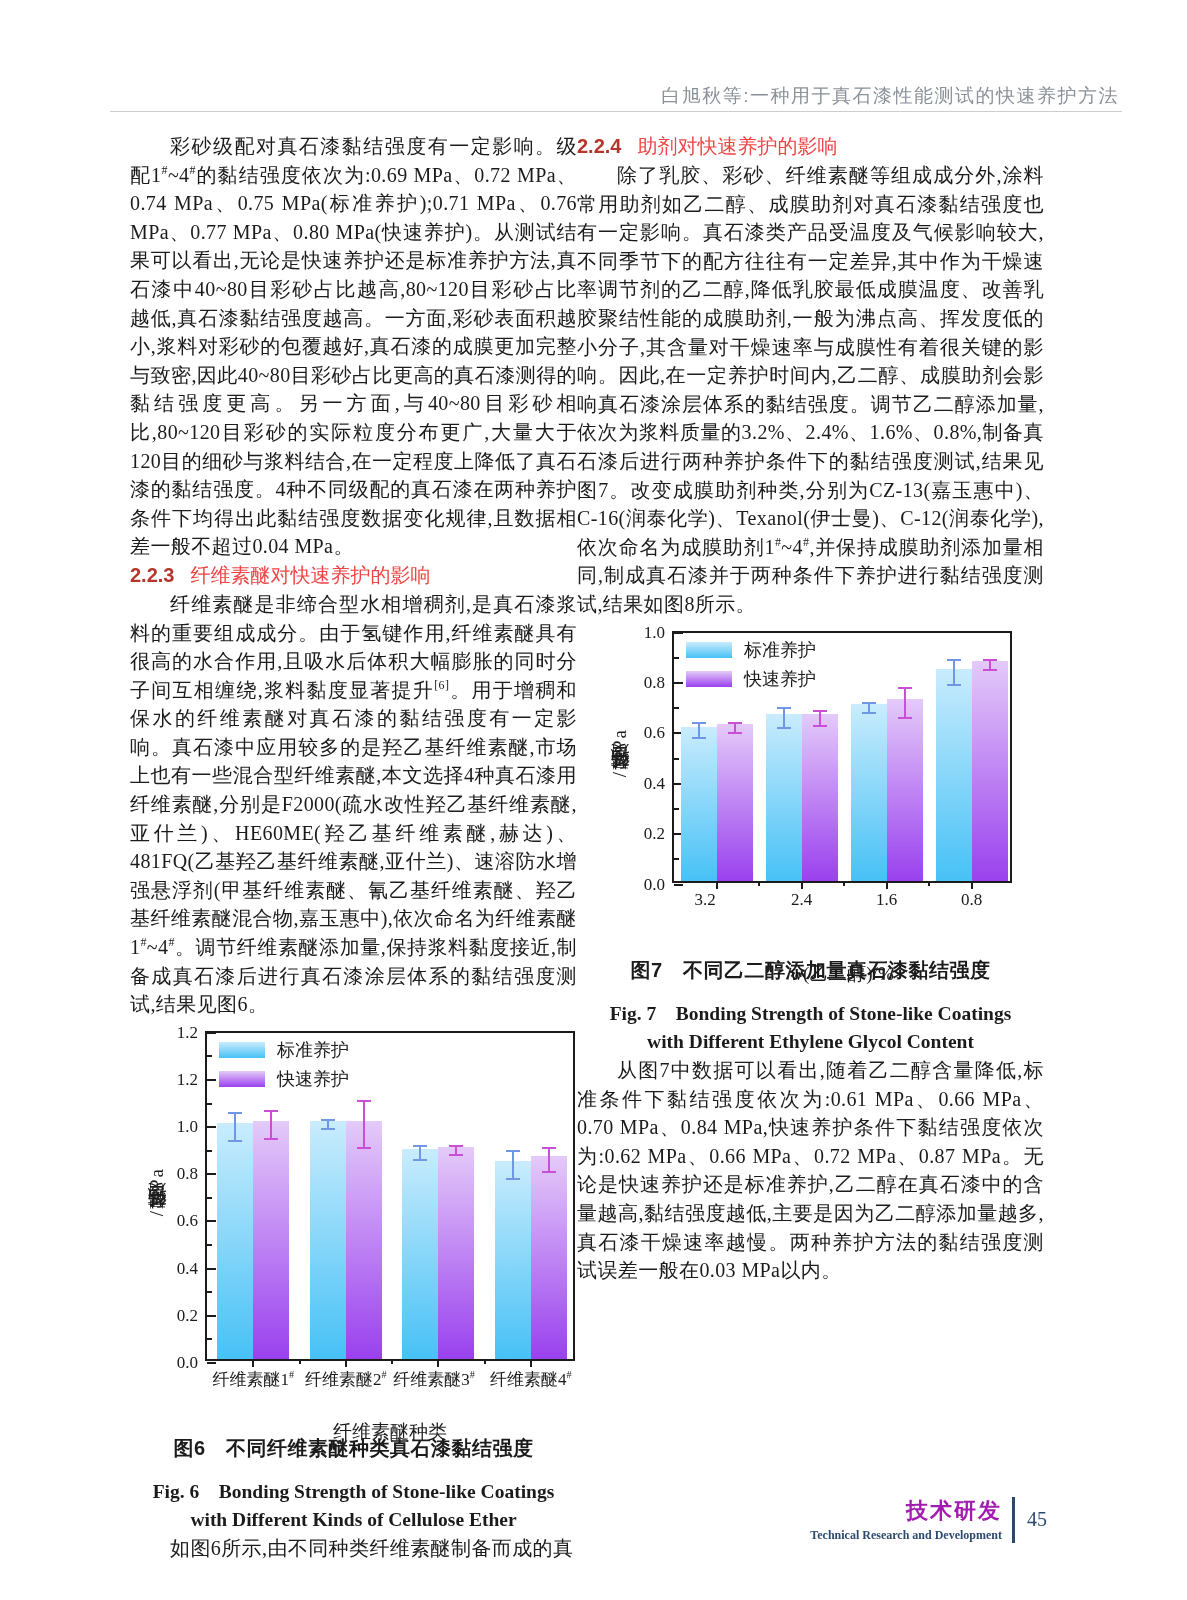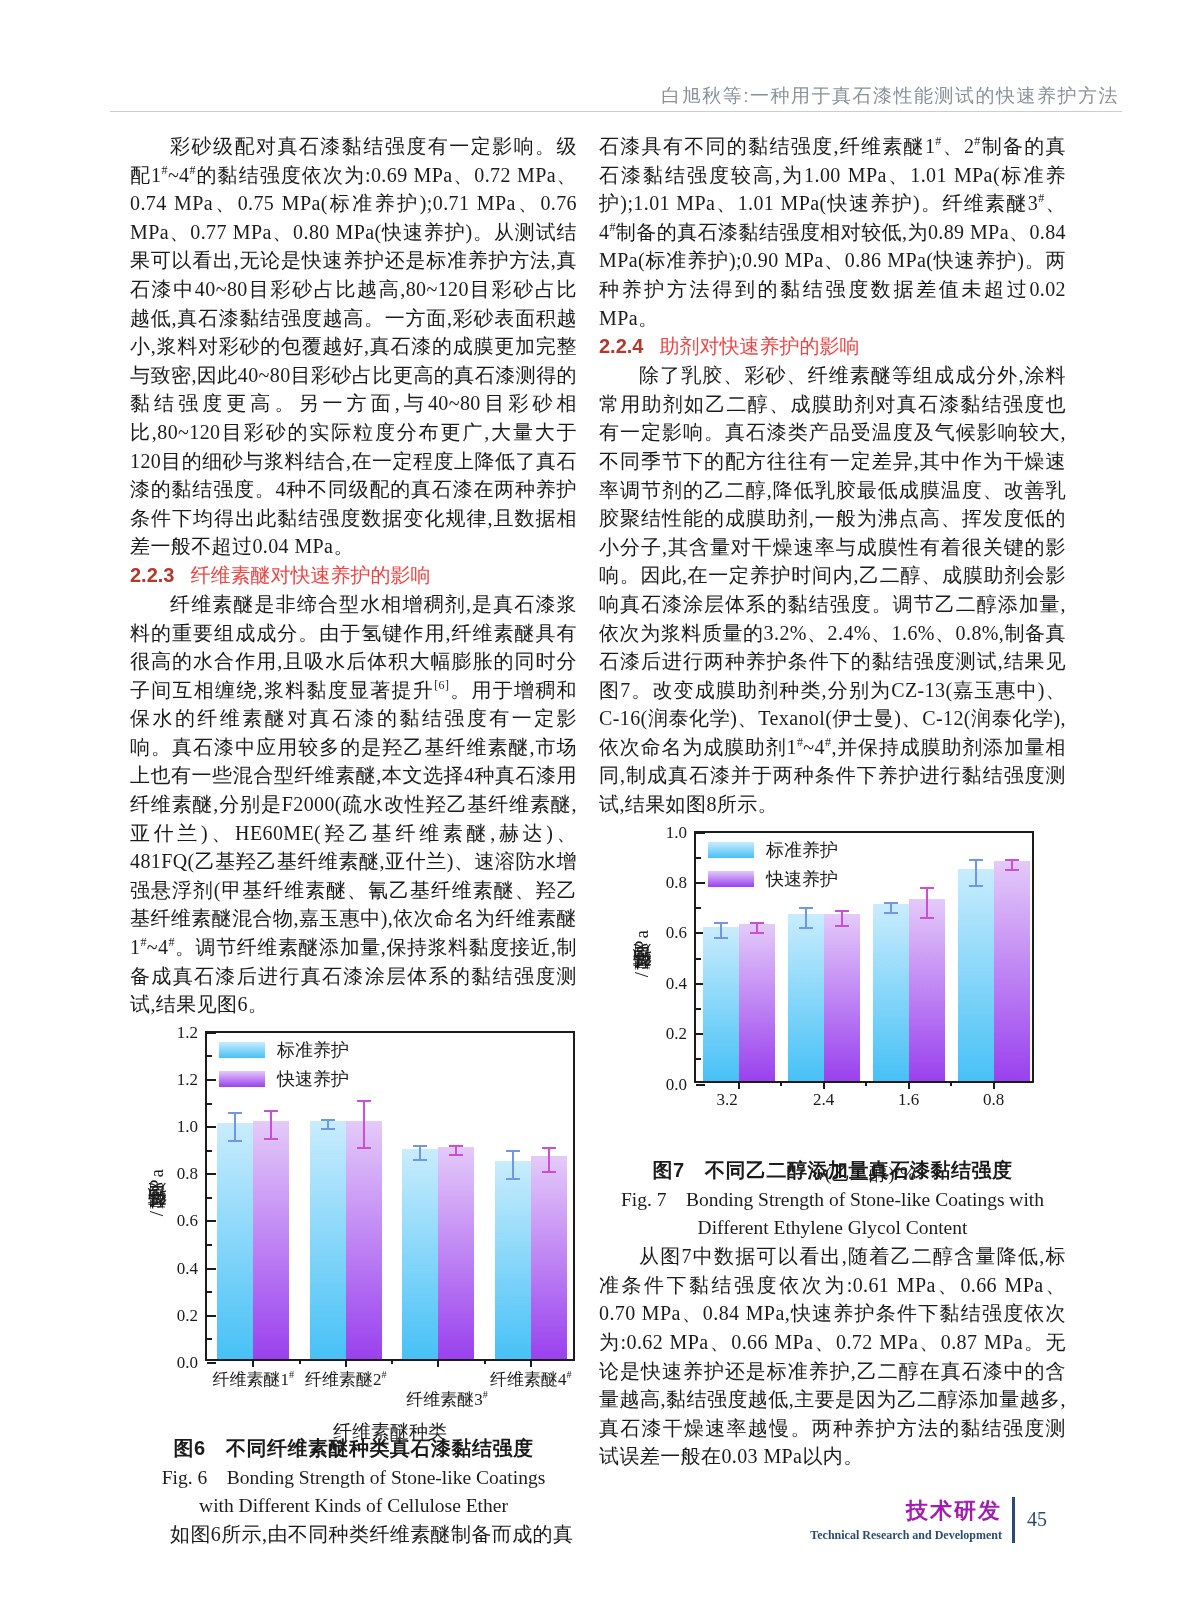--- a/index.html
+++ b/index.html
@@ -4,21 +4,21 @@
 <style>
   html,body{margin:0;padding:0;background:#ffffff;}
   body{width:1187px;height:1600px;position:relative;font-family:"Liberation Serif",serif;color:#1b1b1b;overflow:hidden;}
 
   
   .running-head{position:absolute;top:83px;right:68px;font-family:"Liberation Sans",sans-serif;
     font-size:19px;color:#8a9199;letter-spacing:1.5px;}
   .head-rule{position:absolute;top:111px;left:110px;width:1012px;height:1px;background:#c9ced3;}
 
   
-  .columns{position:absolute;top:132px;left:130px;width:936px;display:flex;gap:22px;}
+  .columns{position:absolute;top:132px;left:130px;width:936px;display:flex;}
   .col-left{width:447px;}
   .col-right{width:467px;}
   p.body{margin:0;font-size:20px;line-height:28.6px;text-align:justify;letter-spacing:0.4px;}
   p.body.indent{text-indent:2em;}
   sup{font-size:60%;line-height:0;vertical-align:super;}
   .sec-head{margin:0;font-family:"Liberation Sans",sans-serif;font-size:20px;line-height:29px;}
   .sec-num{color:#b5372c;font-weight:bold;margin-right:16px;}
   .sec-title{color:#ef4444;}
 
   
@@ -41,22 +41,22 @@
   .leg-row{display:flex;align-items:center;gap:12px;}
   .sw{width:46px;height:16px;}
   .leg-lab{font-size:18px;font-family:"Liberation Serif",serif;}
   .ytitle-wrap{position:absolute;display:flex;align-items:center;}
   .ytitle{writing-mode:vertical-rl;transform:rotate(180deg);font-size:19px;letter-spacing:2px;
     font-family:"Liberation Serif",serif;}
   .xtitle{position:absolute;text-align:center;font-size:19px;font-family:"Liberation Serif",serif;margin-top:44px;}
 
   .fig-cap-cn{font-family:"Liberation Sans",sans-serif;font-weight:bold;font-size:20px;
     text-align:center;margin-top:10px;letter-spacing:0.5px;}
-  .fig-cap-en{font-family:"Liberation Serif",serif;font-weight:normal;font-size:19.5px;
-    text-align:center;line-height:1.45;margin-top:2px;padding:0 14px;}
+  .fig-cap-en{font-family:"Liberation Serif",serif;font-weight:bold;font-size:19.5px;
+    text-align:center;line-height:1.45;margin-top:16px;padding:0 14px;}
   .after-fig{margin-top:14px;}
 
   
   .footer{position:absolute;top:1496px;right:140px;display:flex;align-items:center;}
   .footer-text{text-align:right;}
   .footer-cn{font-family:"Liberation Sans",sans-serif;font-weight:bold;font-size:22px;color:#a21caf;letter-spacing:2px;}
   .footer-en{font-family:"Liberation Serif",serif;font-weight:bold;font-size:12px;color:#2c4a70;margin-top:2px;}
   .footer-divider{width:3px;height:46px;background:#2c4a70;margin:0 12px 0 10px;}
   .footer-page{font-family:"Liberation Serif",serif;font-size:20px;color:#2c4a70;}
 </style>
@@ -102,21 +102,21 @@
             <div class="ytick minor" style="top: 22.5714px;"></div>
             <div class="ytick major" style="top: -1px;"></div>
             <div class="ylab" style="top: -5.68434e-14px;">1.2</div>
             <div class="xtick" style="left: 45.25px;"></div>
             <div class="xlab" style="left: 46.25px;">纤维素醚1<sup>#</sup></div>
             <div class="xtick" style="left: 137.75px;"></div>
             <div class="xtick boundary" style="left: 91.5px;"></div>
             <div class="xlab" style="left: 138.75px;">纤维素醚2<sup>#</sup></div>
             <div class="xtick" style="left: 230.25px;"></div>
             <div class="xtick boundary" style="left: 184px;"></div>
-            <div class="xlab" style="left: 240px; margin-top: 20px;">纤维素醚3<sup>#</sup></div>
+            <div class="xlab" style="left: 227px;">纤维素醚3<sup>#</sup></div>
             <div class="xtick" style="left: 322.75px;"></div>
             <div class="xtick boundary" style="left: 276.5px;"></div>
             <div class="xlab" style="left: 323.75px;">纤维素醚4<sup>#</sup></div>
             <div class="bar" style="left: 10.25px; width: 36px; height: 235.714px; background: linear-gradient(rgb(201, 236, 253) 0%, rgb(71, 193, 246) 100%);"></div>
             <div class="bar" style="left: 102.75px; width: 36px; height: 238.071px; background: linear-gradient(rgb(201, 236, 253) 0%, rgb(71, 193, 246) 100%);"></div>
             <div class="bar" style="left: 195.25px; width: 36px; height: 209.786px; background: linear-gradient(rgb(201, 236, 253) 0%, rgb(71, 193, 246) 100%);"></div>
             <div class="bar" style="left: 287.75px; width: 36px; height: 198px; background: linear-gradient(rgb(201, 236, 253) 0%, rgb(71, 193, 246) 100%);"></div>
             <div class="bar" style="left: 46.25px; width: 36px; height: 238.071px; background: linear-gradient(rgb(228, 202, 249) 0%, rgb(154, 65, 238) 100%);"></div>
             <div class="bar" style="left: 138.75px; width: 36px; height: 238.071px; background: linear-gradient(rgb(228, 202, 249) 0%, rgb(154, 65, 238) 100%);"></div>
             <div class="bar" style="left: 231.25px; width: 36px; height: 212.143px; background: linear-gradient(rgb(228, 202, 249) 0%, rgb(154, 65, 238) 100%);"></div>
@@ -162,21 +162,20 @@
           <div class="xtitle" style="left: 75px; top: 344px; width: 370px;">纤维素醚种类</div>
         </div>
 
       <div class="fig-cap-cn">图6　不同纤维素醚种类真石漆黏结强度</div>
       <div class="fig-cap-en">Fig. 6　Bonding Strength of Stone-like Coatings with Different Kinds of Cellulose Ether</div>
 
       <p class="body indent after-fig">如图6所示,由不同种类纤维素醚制备而成的真</p>
     </div>
 
     <div class="col-right">
-      <p class="body">石漆具有不同的黏结强度,纤维素醚1<sup>#</sup>、2<sup>#</sup>制备的真石漆黏结强度较高,为1.00 MPa、1.01 MPa(标准养护);1.01 MPa、1.01 MPa(快速养护)。纤维素醚3<sup>#</sup>、4<sup>#</sup>制备的真石漆黏结强度相对较低,为0.89 MPa、0.84 MPa(标准养护);0.90 MPa、0.86 MPa(快速养护)。两种养护方法得到的黏结强度数据差值未超过0.02 MPa。</p>
       <p class="sec-head">
         <span class="sec-num">2.2.4</span><span class="sec-title">助剂对快速养护的影响</span>
       </p>
       <p class="body indent">除了乳胶、彩砂、纤维素醚等组成成分外,涂料常用助剂如乙二醇、成膜助剂对真石漆黏结强度也有一定影响。真石漆类产品受温度及气候影响较大,不同季节下的配方往往有一定差异,其中作为干燥速率调节剂的乙二醇,降低乳胶最低成膜温度、改善乳胶聚结性能的成膜助剂,一般为沸点高、挥发度低的小分子,其含量对干燥速率与成膜性有着很关键的影响。因此,在一定养护时间内,乙二醇、成膜助剂会影响真石漆涂层体系的黏结强度。调节乙二醇添加量,依次为浆料质量的3.2%、2.4%、1.6%、0.8%,制备真石漆后进行两种养护条件下的黏结强度测试,结果见图7。改变成膜助剂种类,分别为CZ-13(嘉玉惠中)、C-16(润泰化学)、Texanol(伊士曼)、C-12(润泰化学),依次命名为成膜助剂1<sup>#</sup>~4<sup>#</sup>,并保持成膜助剂添加量相同,制成真石漆并于两种条件下养护进行黏结强度测试,结果如图8所示。</p>
 
       <div class="chart chart-fig7">
           <div class="plot" style="left: 95px; top: 0px; width: 340px; height: 252px;">
             <div class="ytick major" style="top: 251px;"></div>
             <div class="ylab" style="top: 252px;">0.0</div>
             <div class="ytick minor" style="top: 225.8px;"></div>

